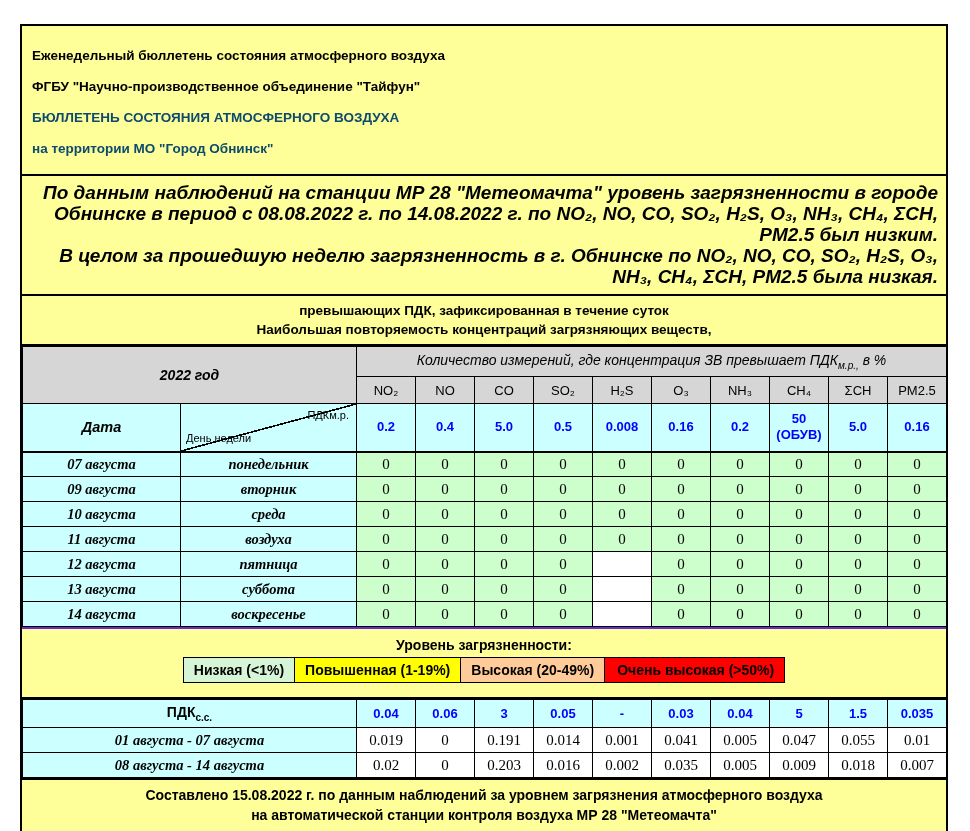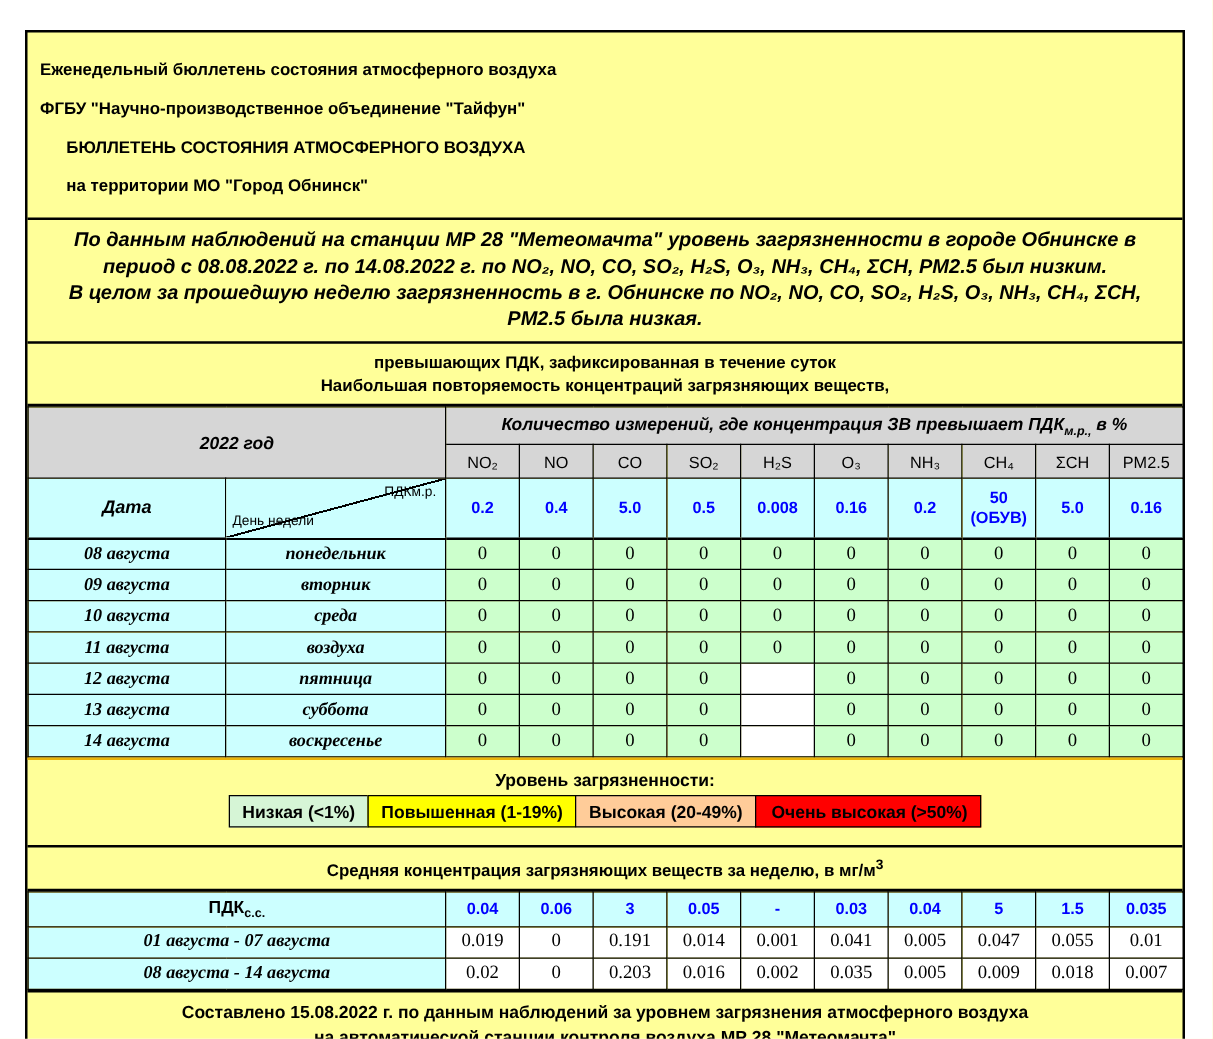--- a/index.html
+++ b/index.html
@@ -10,43 +10,43 @@
     color:#000;
   }
   .panel {
     position:absolute; left:20px; top:24px; width:928px;
     border:2px solid #000; background:#ffff99;
   }
 
   
   .hdr { padding:14px 10px 10px 10px; }
   .hdr div { line-height:31px; font-weight:bold; font-size:13.5px; }
-  .hdr .blue { color:#000000;margin-left:21px; }
+  .hdr .blue { color:#0c4a6e; }
 
   
   .summary { border-top:2px solid #000; padding:6px 8px 7px 8px; }
-  .summary div { font-weight:bold; font-style:italic; font-size:16px; line-height:21px; text-align:center; }
+  .summary div { font-weight:bold; font-style:italic; font-size:19px; line-height:21px; text-align:right; }
 
   
   .sec-title { border-top:2px solid #000; padding:5px 6px; }
   .sec-title div { font-weight:bold; font-size:13.5px; line-height:19px; text-align:center; }
 
   
   table { border-collapse:collapse; table-layout:fixed; width:100%; }
   td { border:1px solid #000; text-align:center; vertical-align:middle; overflow:hidden; }
   col.c-date { width:158px; }
   col.c-day  { width:176px; }
   col.c-v    { width:59px; }
 
   .gray  { background:#d6d6d6; }
   .cyan  { background:#ccffff; }
   .green { background:#ccffcc; }
   .white { background:#ffffff; }
 
-  .measure-cell { font-weight:bold; font-style:italic; font-size:14px; height:30px; }
+  .measure-cell { font-weight:normal; font-style:italic; font-size:14px; height:30px; }
   .year-cell    { font-weight:bold; font-style:italic; font-size:14px; }
   .poll-cell    { font-size:13px; height:27px; font-weight:normal; }
   .pdk-cell     { color:#0000ff; font-weight:bold; font-size:13px; height:48px; line-height:16px; }
   .date-hd      { font-weight:bold; font-size:14.5px;font-style:italic; }
   .r-pdk td     { border-bottom-width:2px; }
 
   .serif-lbl {
     font-family:"Liberation Serif","DejaVu Serif",serif;
     font-weight:bold; font-style:italic; font-size:14.5px;
   }
@@ -62,21 +62,21 @@
   .diag-line {
     position:absolute; inset:0;
     background:linear-gradient(to bottom right,
       transparent calc(50% - 0.8px), #000 calc(50% - 0.8px),
       #000 calc(50% + 0.8px), transparent calc(50% + 0.8px));
   }
   .diag-top    { position:absolute; top:5px;   right:7px; font-size:11px; }
   .diag-bottom { position:absolute; bottom:7px; left:5px; font-size:11px; }
 
   
-  .legend { border-top:2px solid #eab308; padding:6px 0 14px 0; }
+  .legend { border-top:2px solid #6d28d9; padding:6px 0 14px 0; }
   .legend-title { font-weight:bold; font-size:14px; line-height:20px; text-align:center; }
   .legend-row { display:flex; justify-content:center; margin-top:2px; }
   .legend-item {
     border:1px solid #000; margin-left:-1px;
     padding:4px 10px; font-weight:bold; font-size:14px;
   }
   .legend-item:first-child { margin-left:0; }
 
   
   .footer { border-top:2px solid #000; padding:5px 6px 7px 6px; }
@@ -156,21 +156,21 @@
       <td class="cyan pdk-cell">0.5</td>
       <td class="cyan pdk-cell">0.008</td>
       <td class="cyan pdk-cell">0.16</td>
       <td class="cyan pdk-cell">0.2</td>
       <td class="cyan pdk-cell">50 (ОБУВ)</td>
       <td class="cyan pdk-cell">5.0</td>
       <td class="cyan pdk-cell">0.16</td>
     </tr>
 
     <tr class="r-data">
-      <td class="cyan serif-lbl">08 августа</td>
+      <td class="cyan serif-lbl">07 августа</td>
       <td class="cyan serif-lbl">понедельник</td>
       <td class="green serif-val">0</td>
       <td class="green serif-val">0</td>
       <td class="green serif-val">0</td>
       <td class="green serif-val">0</td>
       <td class="green serif-val">0</td>
       <td class="green serif-val">0</td>
       <td class="green serif-val">0</td>
       <td class="green serif-val">0</td>
       <td class="green serif-val">0</td>
@@ -267,23 +267,20 @@
   <div class="legend">
     <div class="legend-title">Уровень загрязненности:</div>
     <div class="legend-row">
       <div class="legend-item" style="background-color: rgb(214, 245, 214);"><span>Низкая (&lt;1%)</span></div>
       <div class="legend-item" style="background-color: rgb(255, 255, 0);"><span>Повышенная (1-19%)</span></div>
       <div class="legend-item" style="background-color: rgb(255, 204, 153);"><span>Высокая (20-49%)</span></div>
       <div class="legend-item" style="background-color: rgb(255, 0, 0); padding-left: 12px;"><span>Очень высокая (&gt;50%)</span></div>
     </div>
   </div>
 
-  <div class="sec-title">
-    <div><span>Средняя концентрация загрязняющих веществ за неделю, в мг/м</span><sup class="big">3</sup></div>
-  </div>
 
   <div class="t-wrap" style="border-top:2px solid #000;">
   <table class="weekly">
     <colgroup>
       <col class="c-date">
           <col class="c-day">
       <col class="c-v">
           <col class="c-v">
           <col class="c-v">
           <col class="c-v">

